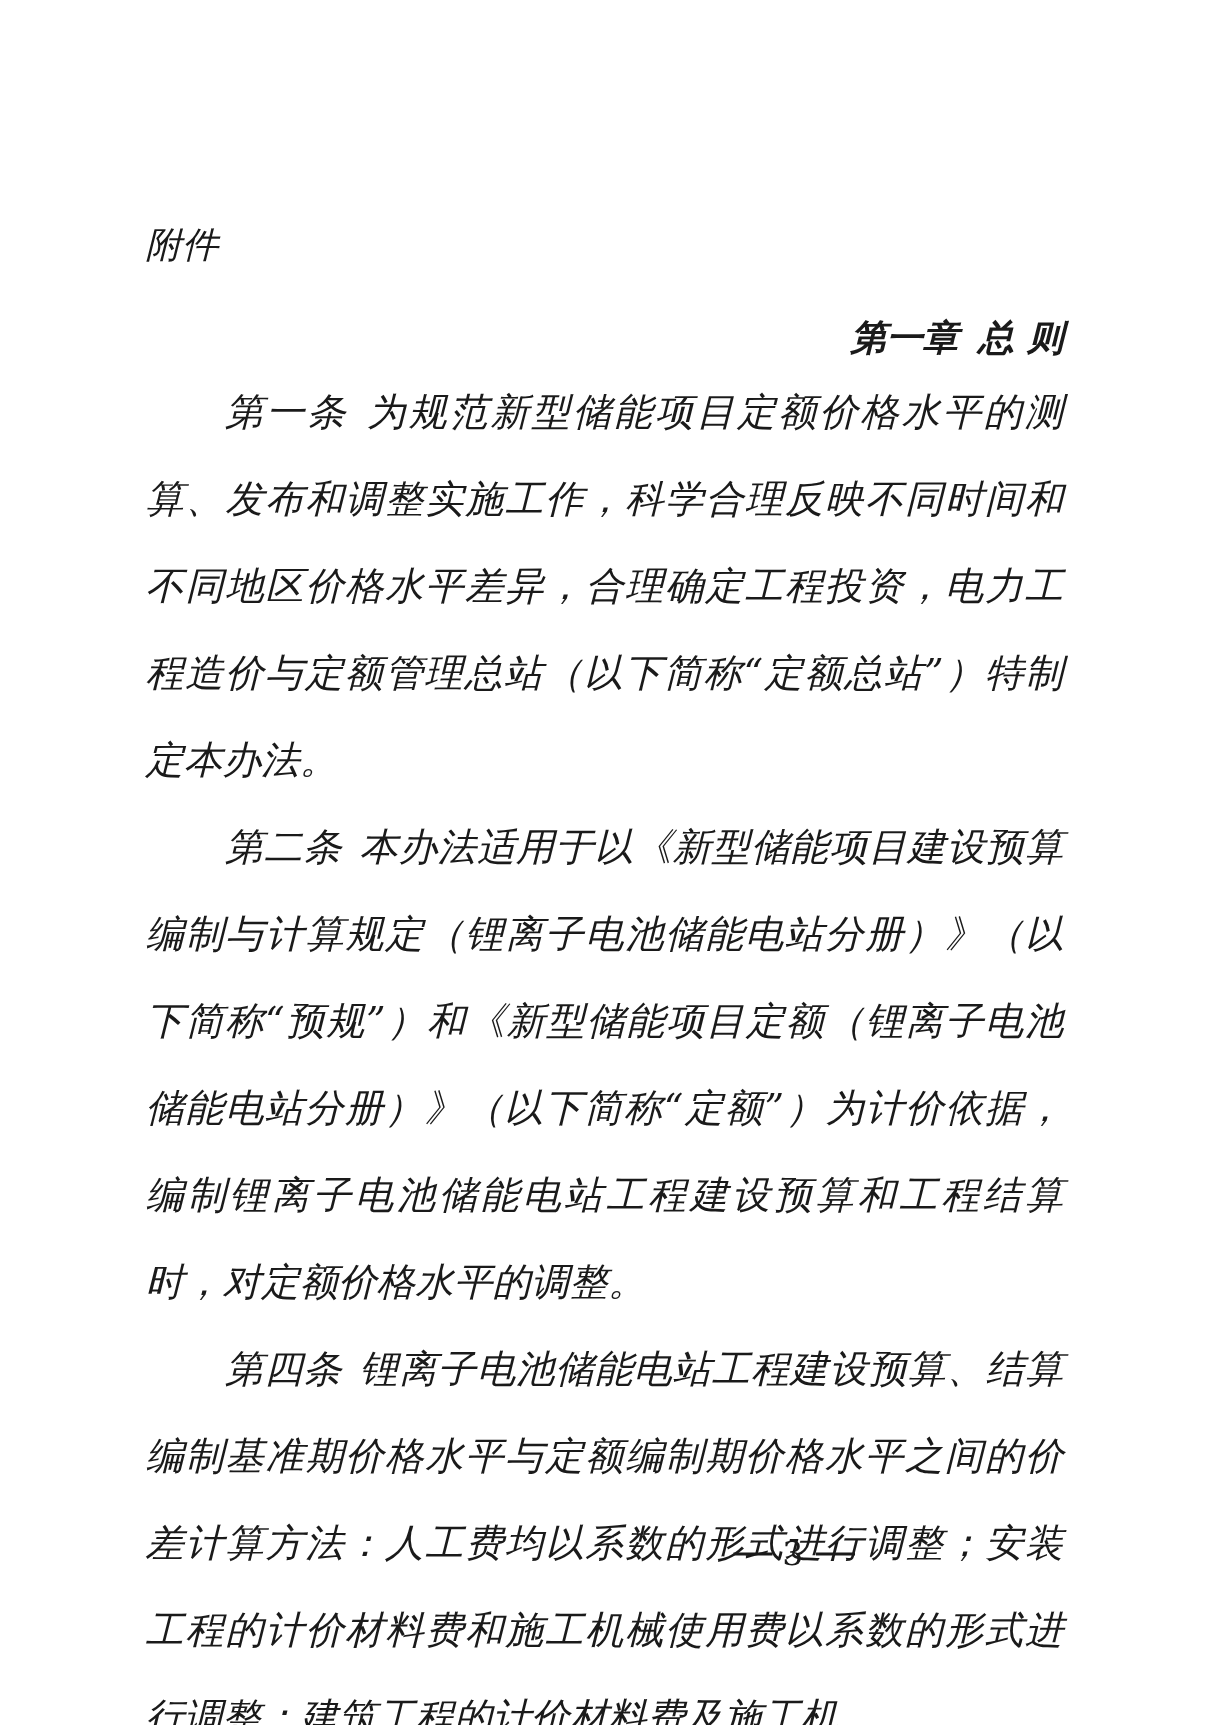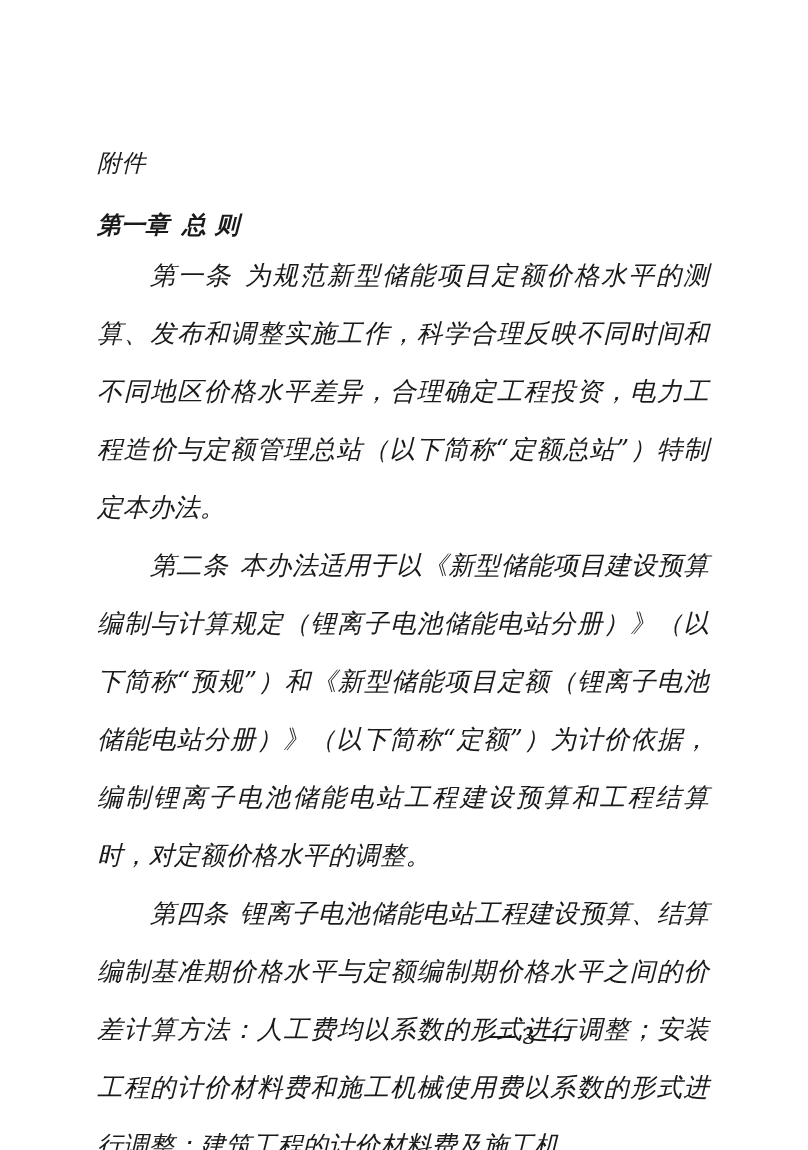--- a/index.html
+++ b/index.html
@@ -51,21 +51,21 @@
     margin-top: 15px;
     padding: 0 8px;
     word-break: break-all;
   }
 
   
   .chapter-heading {
     font-size: 24px;
     line-height: 34px;
     font-weight: 700;
-    text-align: left;
+    text-align: right;
     margin-top: 28px;
     margin-bottom: 4px;
   }
   .chapter-heading .chap-no {
     letter-spacing: 0px;
   }
   .chapter-heading .chap-gap {
     display: inline-block;
     width: 13px;
   }

